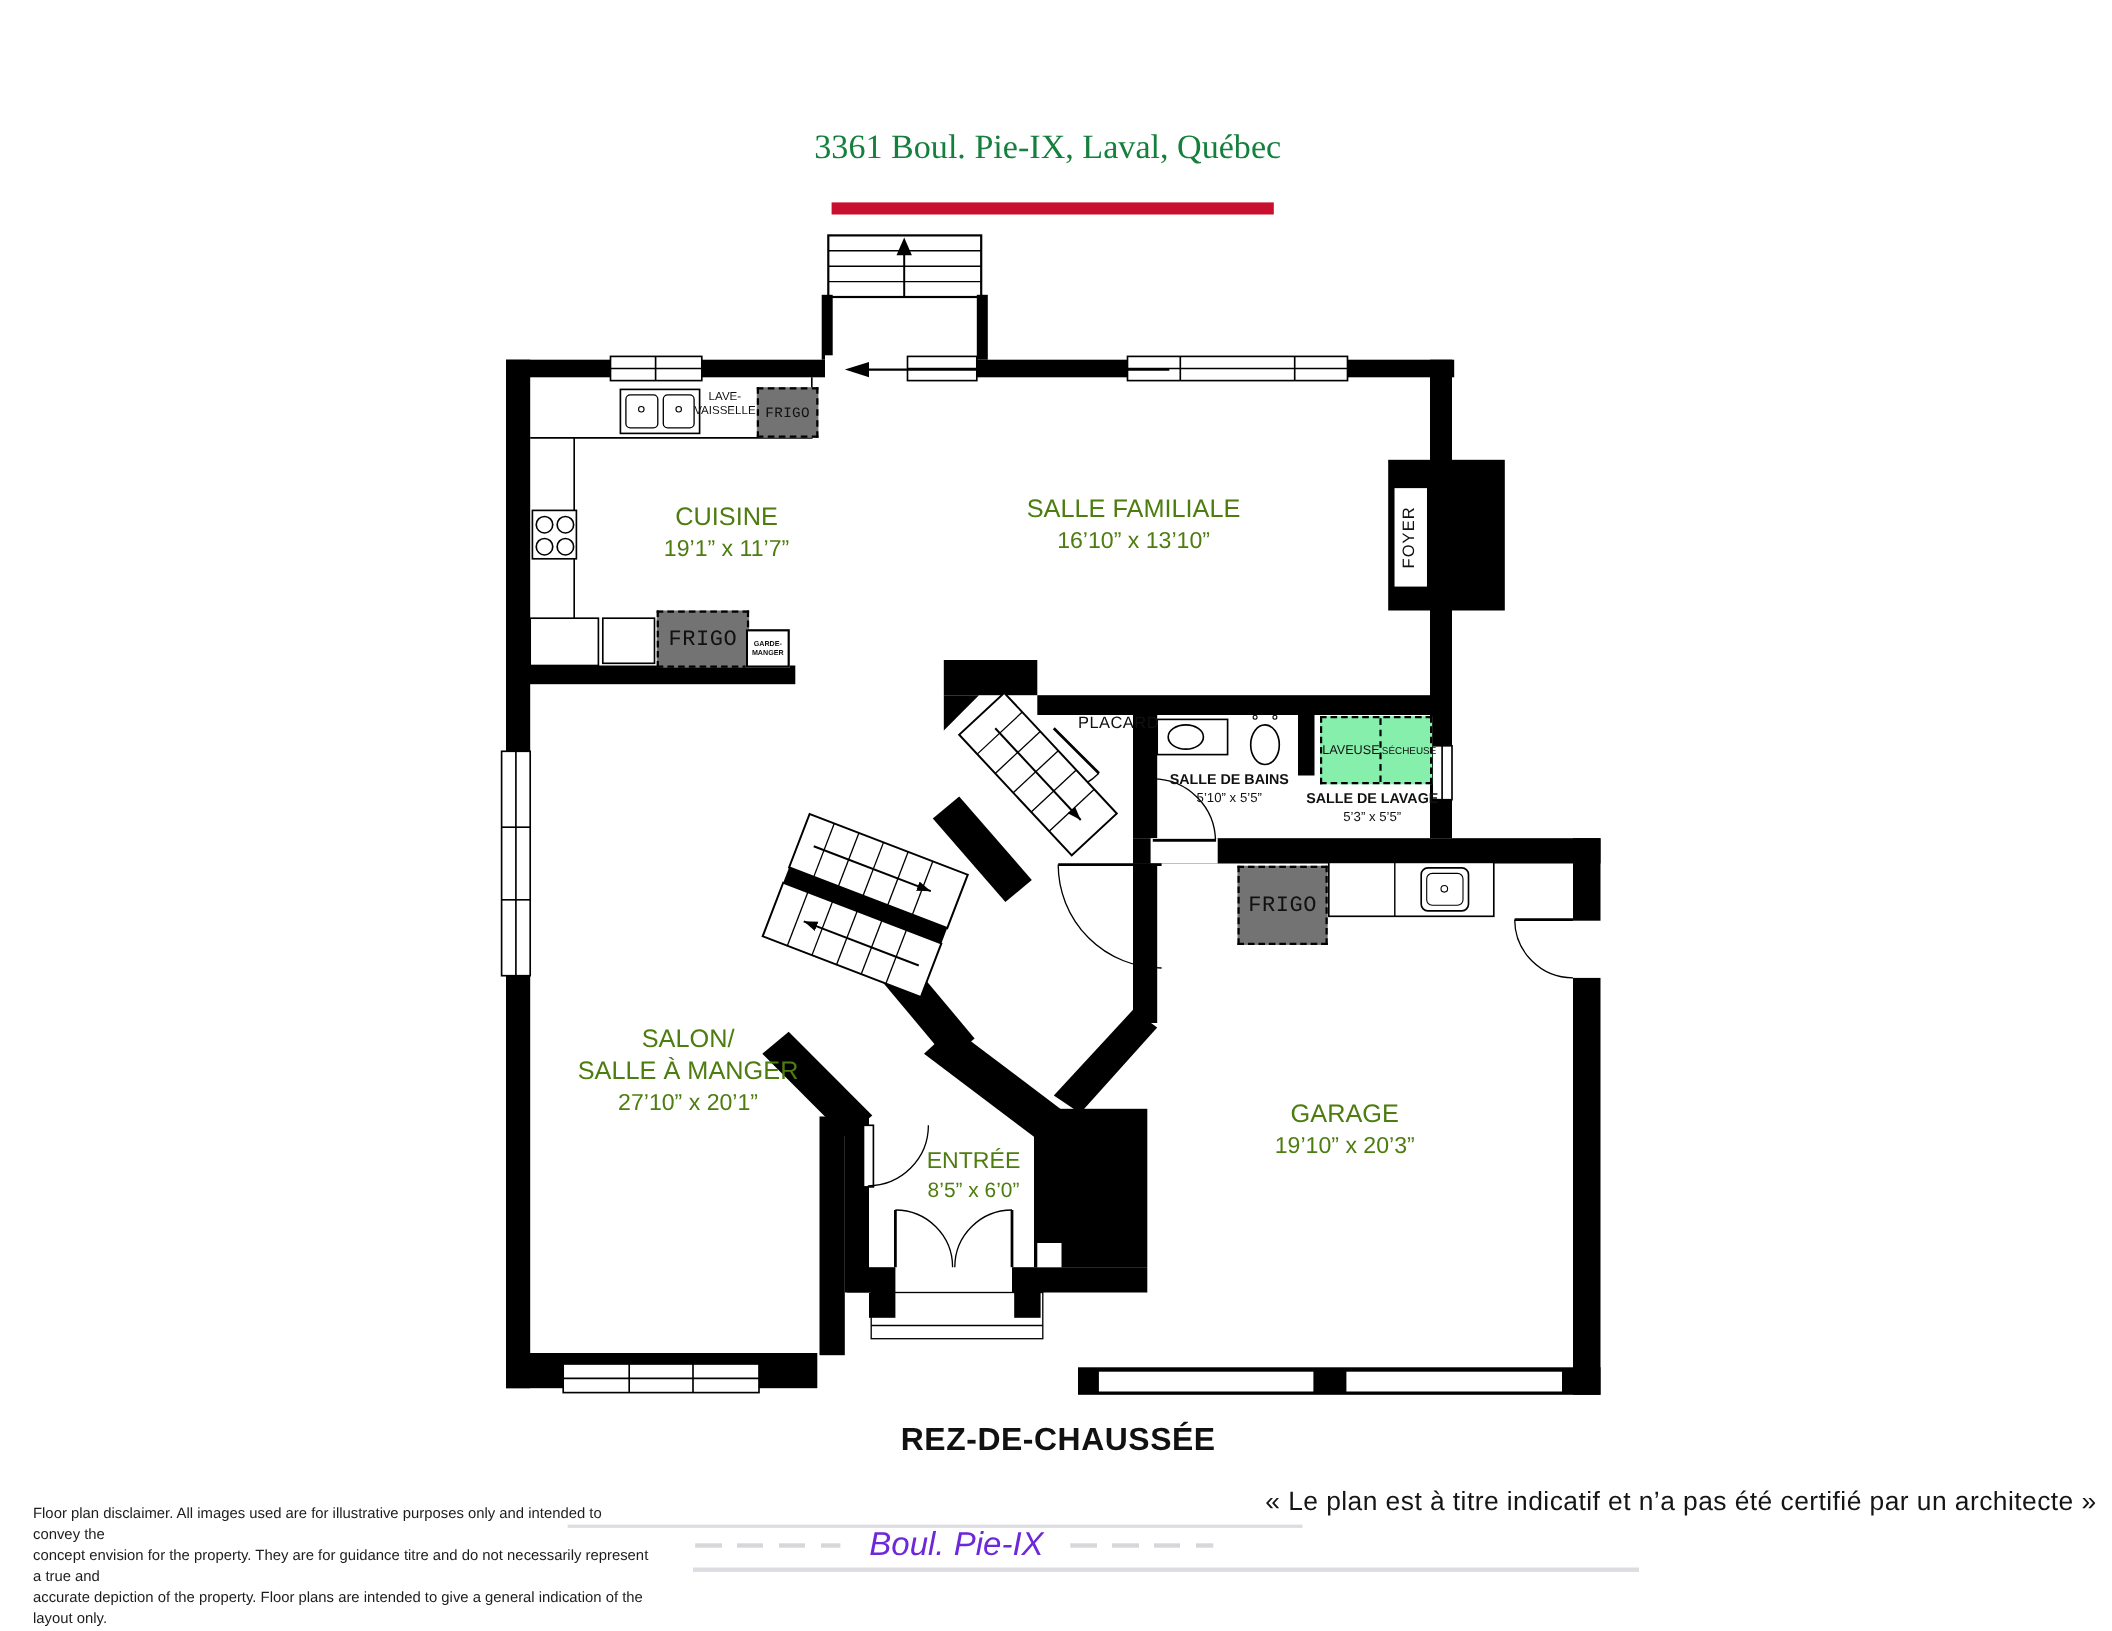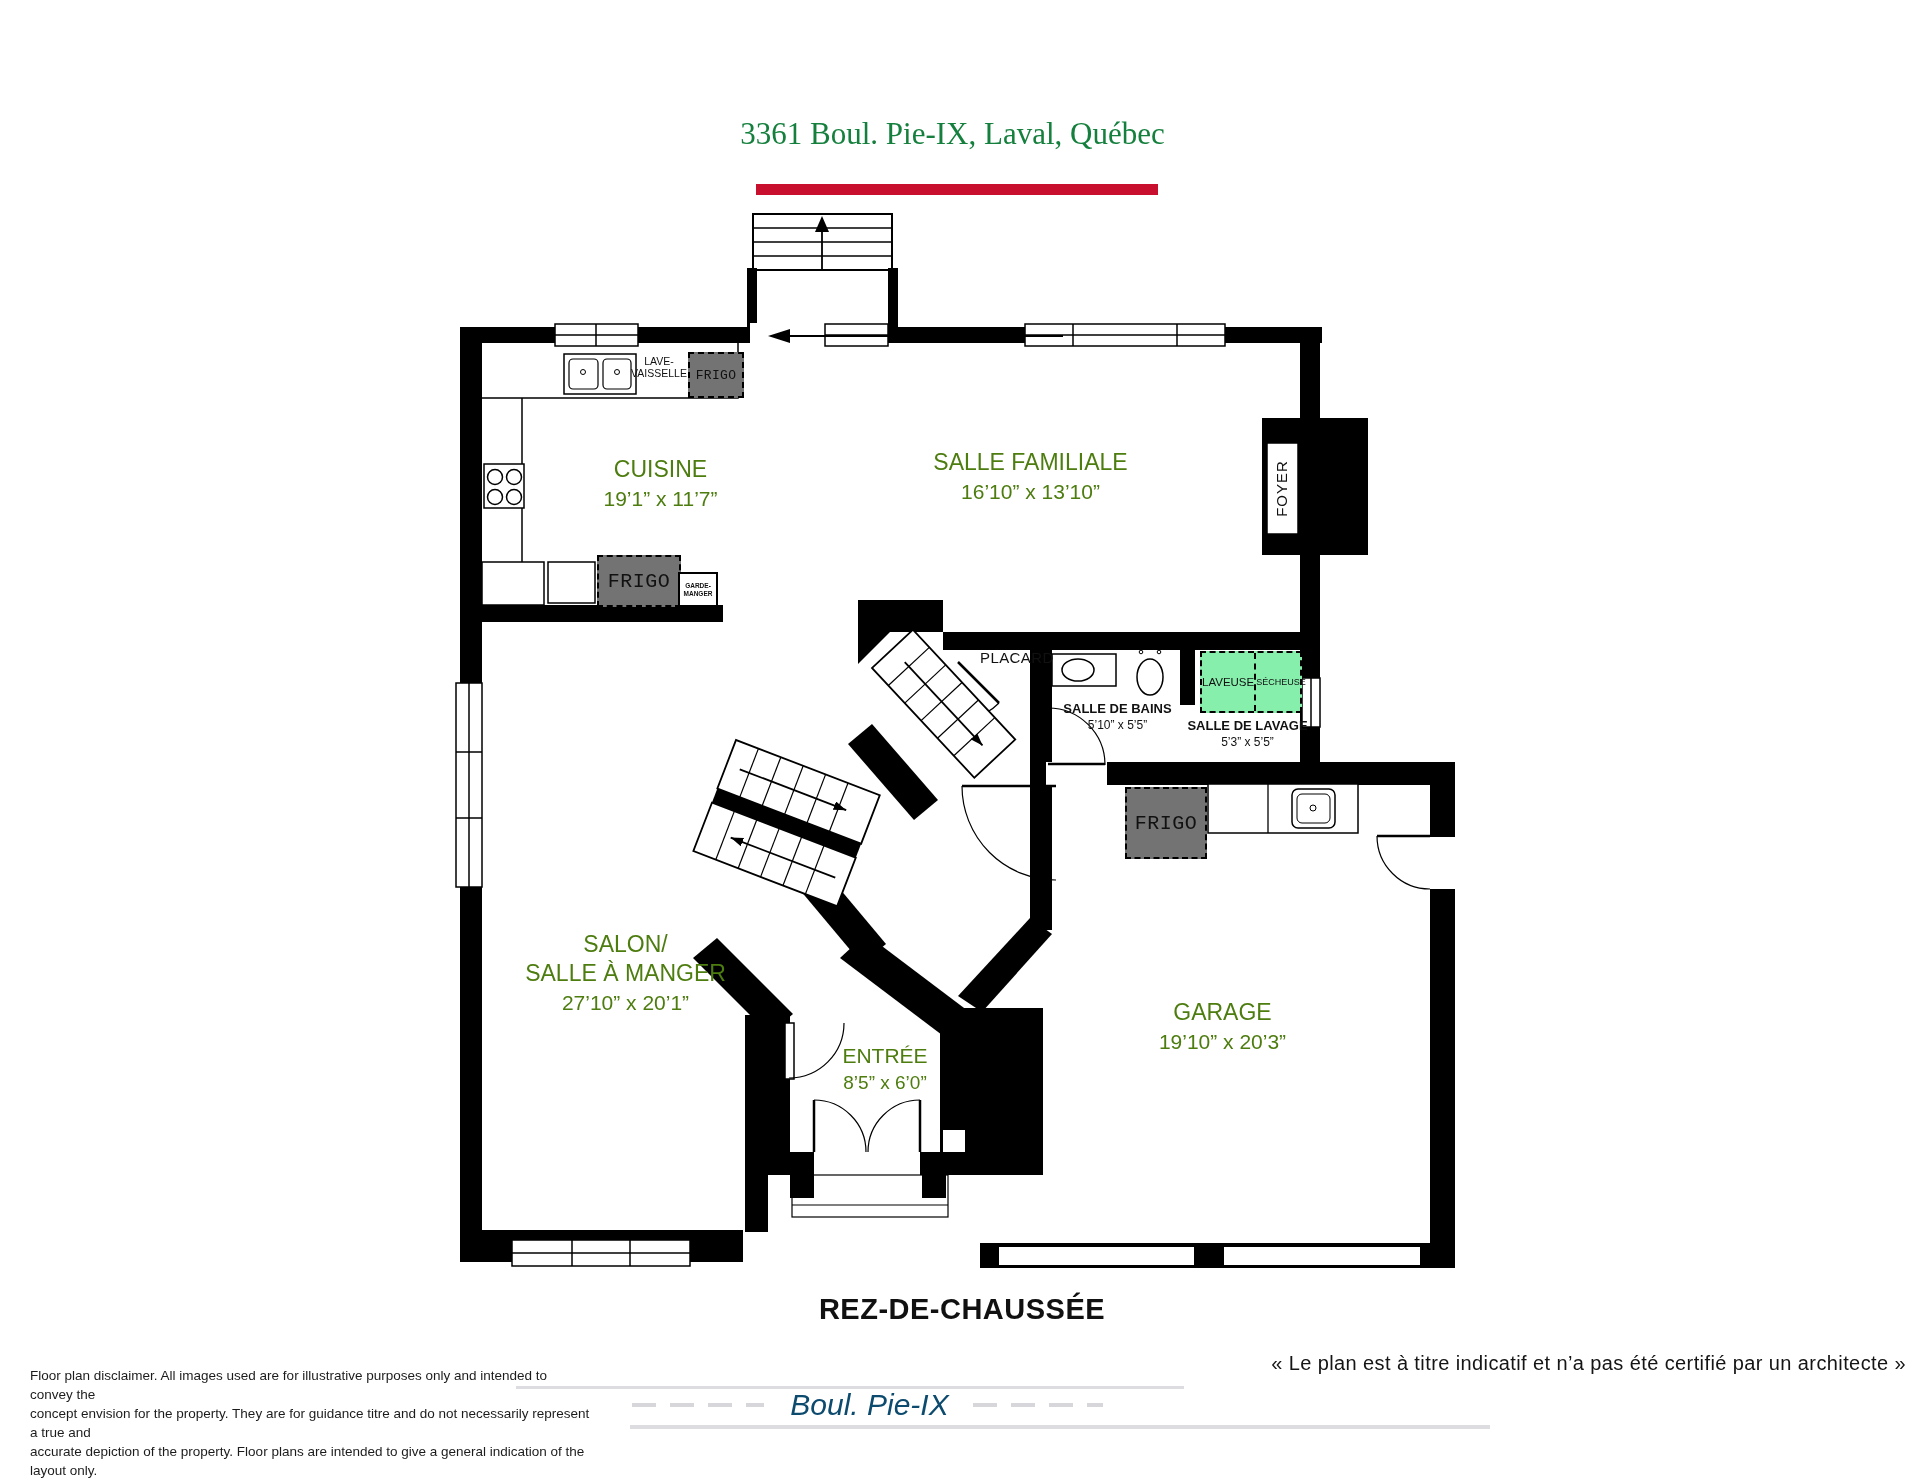--- a/index.html
+++ b/index.html
@@ -22,26 +22,26 @@
   .tiny{font-size:6.5px;line-height:7.5px;font-weight:600;}
   .lv-label{top:355px;left:628px;width:62px;text-align:center;font-size:10.5px;line-height:12px;}
   .placard{top:649px;left:980px;width:70px;text-align:center;font-size:15px;letter-spacing:.4px;font-weight:400;}
   .foyer-wrap{top:441px;left:1262px;width:38px;height:95px;display:flex;align-items:center;justify-content:center;}
   .foyer-wrap span{transform:rotate(-90deg);font-size:15px;letter-spacing:1px;font-weight:500;white-space:nowrap;}
   .ls-box{top:651px;left:1200px;width:98px;height:58px;border:2px dashed #000;display:flex;background:#86efac;}
   .ls-cell{flex:1;display:flex;align-items:center;justify-content:center;}
   .ls-cell.right{border-left:2px dashed #000;font-size:9px;}
   .ls-cell.left{font-size:11.5px;}
   .rez{top:1293px;left:792px;width:340px;text-align:center;font-size:29px;font-weight:700;letter-spacing:.5px;}
-  .quote{top:1352px;right:14px;font-size:20px;letter-spacing:.4px;color:#151515;white-space:nowrap;}
+  .quote{top:1352px;right:14px;font-size:24px;letter-spacing:.4px;color:#151515;white-space:nowrap;}
   .disclaimer{top:1366px;left:30px;width:560px;font-size:13.5px;line-height:19px;color:#1c1c1c;}
   .road-line{background:#dddde1;}
   .road-dashes{height:4px;background:repeating-linear-gradient(90deg,#d7d7db 0 24px,transparent 24px 38px);}
   .street-name{top:1388px;left:787px;width:165px;text-align:center;font-style:italic;
-               font-size:30px;color:#0c4a6e;}
+               font-size:30px;color:#6d28d9;}
 </style>
 </head>
 <body>
 
 <div class="canvas">
 
   <div class="abs title">3361 Boul. Pie-IX, Laval, Québec</div>
   <div class="abs title-underline"></div>
 
   <svg class="abs" style="left:0;top:0" width="1920" height="1483" viewBox="0 0 1920 1483">

